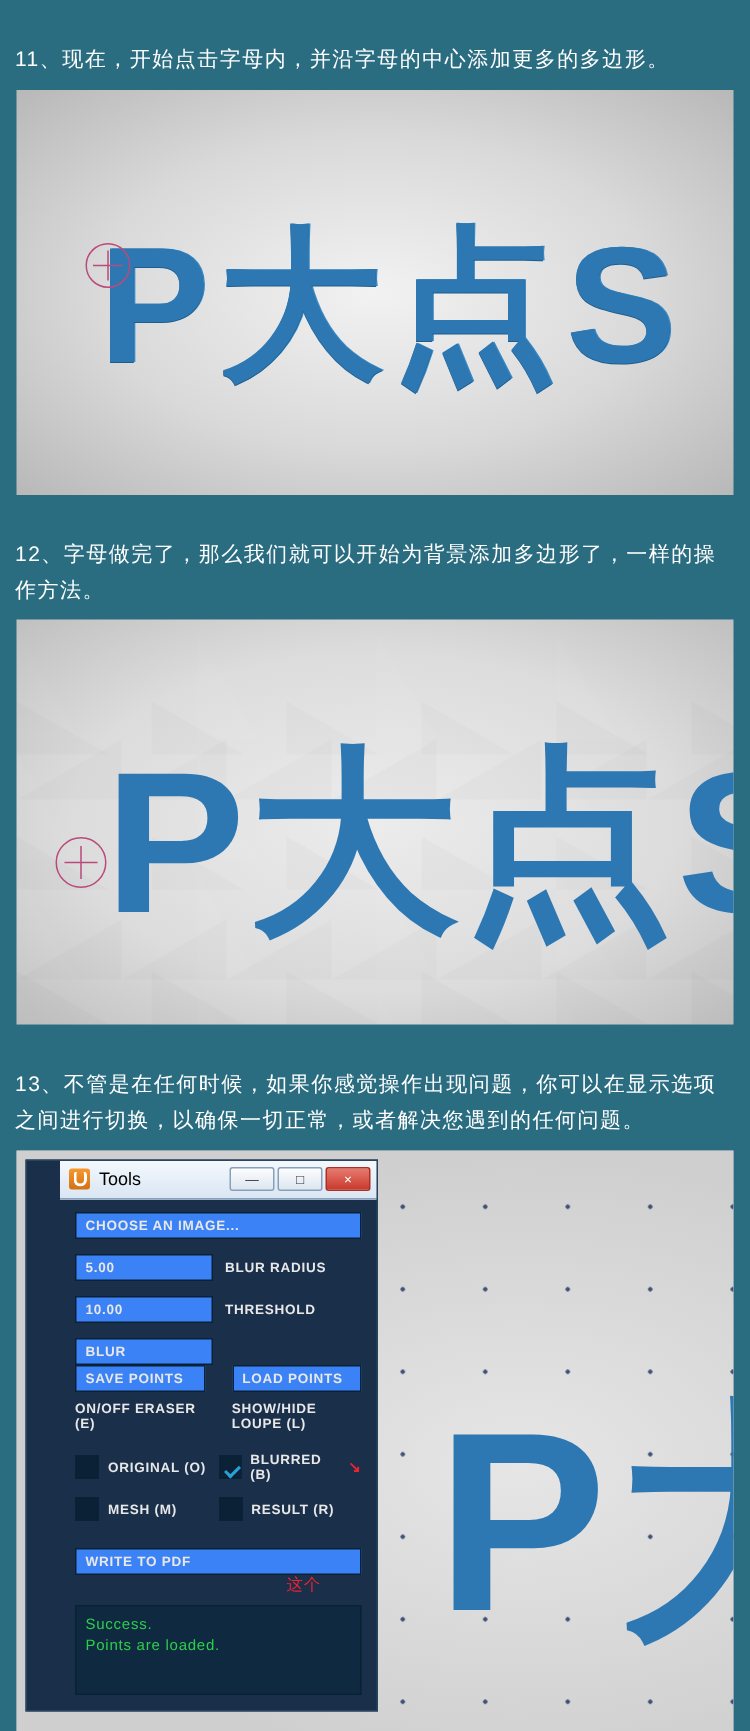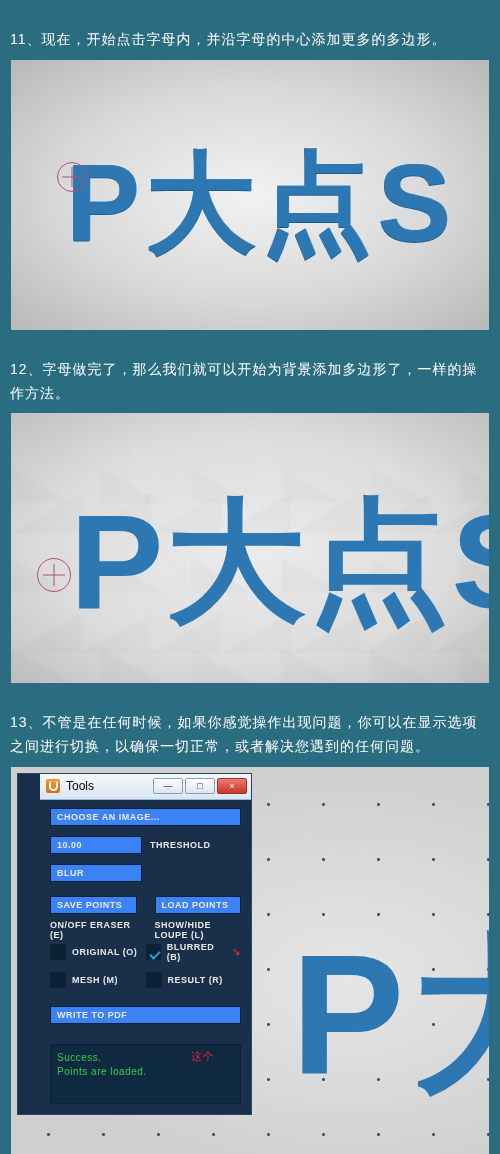--- a/index.html
+++ b/index.html
@@ -165,33 +165,33 @@
     height: 18px;
     display: flex; align-items: center;
     padding: 0 6px;
     color: #e8e8e8;
     font-size: 9px;
   }
   .tools .btn.wide { width: 100%; }
   .tools .row { display: flex; align-items: center; gap: 8px; margin-top: 10px; }
   .tools .row .btn { width: 92px; }
   .tools .row .lbl { font-size: 9px; }
-  .tools .pair { display: flex; gap: 18px; margin-top: 14px; }
+  .tools .pair { display: flex; gap: 18px; }
   .tools .pair .btn { flex: 1; }
   .tools .toglab { display:flex; gap:18px; margin-top:6px; font-size:9px;}
   .tools .toglab span{flex:1;}
   .tools .chk {
     width: 16px; height: 16px; background:#0b2135; border:1px solid #0b2135;
     display:inline-block; vertical-align:middle; margin-right:6px; position:relative;
   }
   .tools .chk.on::after{
     content:""; position:absolute; left:3px; top:6px; width:8px; height:4px;
     border-left:2px solid #2aa0d8; border-bottom:2px solid #2aa0d8; transform:rotate(-45deg);
   }
-  .tools .checks { margin-top:2px; display:grid; grid-template-columns:1fr 1fr; row-gap:10px; font-size:9px;}
+  .tools .checks { margin-top:14px; display:grid; grid-template-columns:1fr 1fr; row-gap:10px; font-size:9px;}
   .tools .checks label{display:flex; align-items:center;}
   .tools .arrow { color:#e23; font-size:10px; margin-left:4px;}
   .tools .annot { position:absolute; left:173px; top:275px; color:#e23; font-size:11px; font-weight:normal;}
   .tools .status {
     margin-top: 20px;
     border: 1px solid #0b2135;
     background: #0f2a40;
     height: 60px;
     padding: 6px;
     color: #2bcf4a;
@@ -236,20 +236,24 @@
       <span class="ttl">Tools</span>
       <div class="winbtns">
         <div class="winbtn">—</div>
         <div class="winbtn">□</div>
         <div class="winbtn close">×</div>
       </div>
     </div>
     <div class="body">
       <div class="btn wide">CHOOSE AN IMAGE...</div>
 
+      <div class="row">
+        <div class="btn">5.00</div>
+        <span class="lbl">BLUR RADIUS</span>
+      </div>
       <div class="row">
         <div class="btn">10.00</div>
         <span class="lbl">THRESHOLD</span>
       </div>
       <div class="row">
         <div class="btn">BLUR</div>
       </div>
 
       <div class="pair">
         <div class="btn">SAVE POINTS</div>

